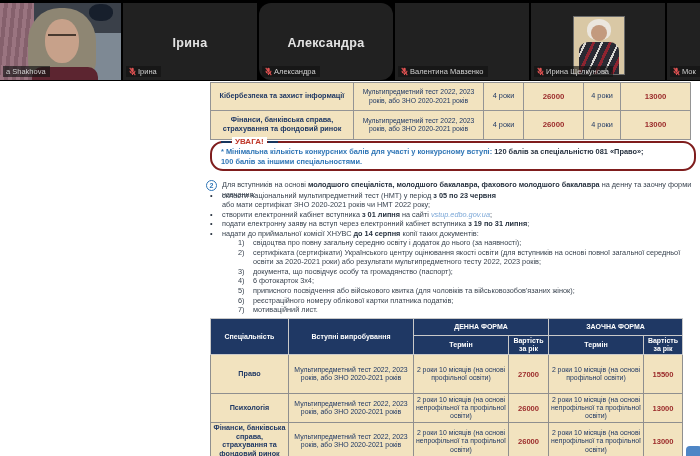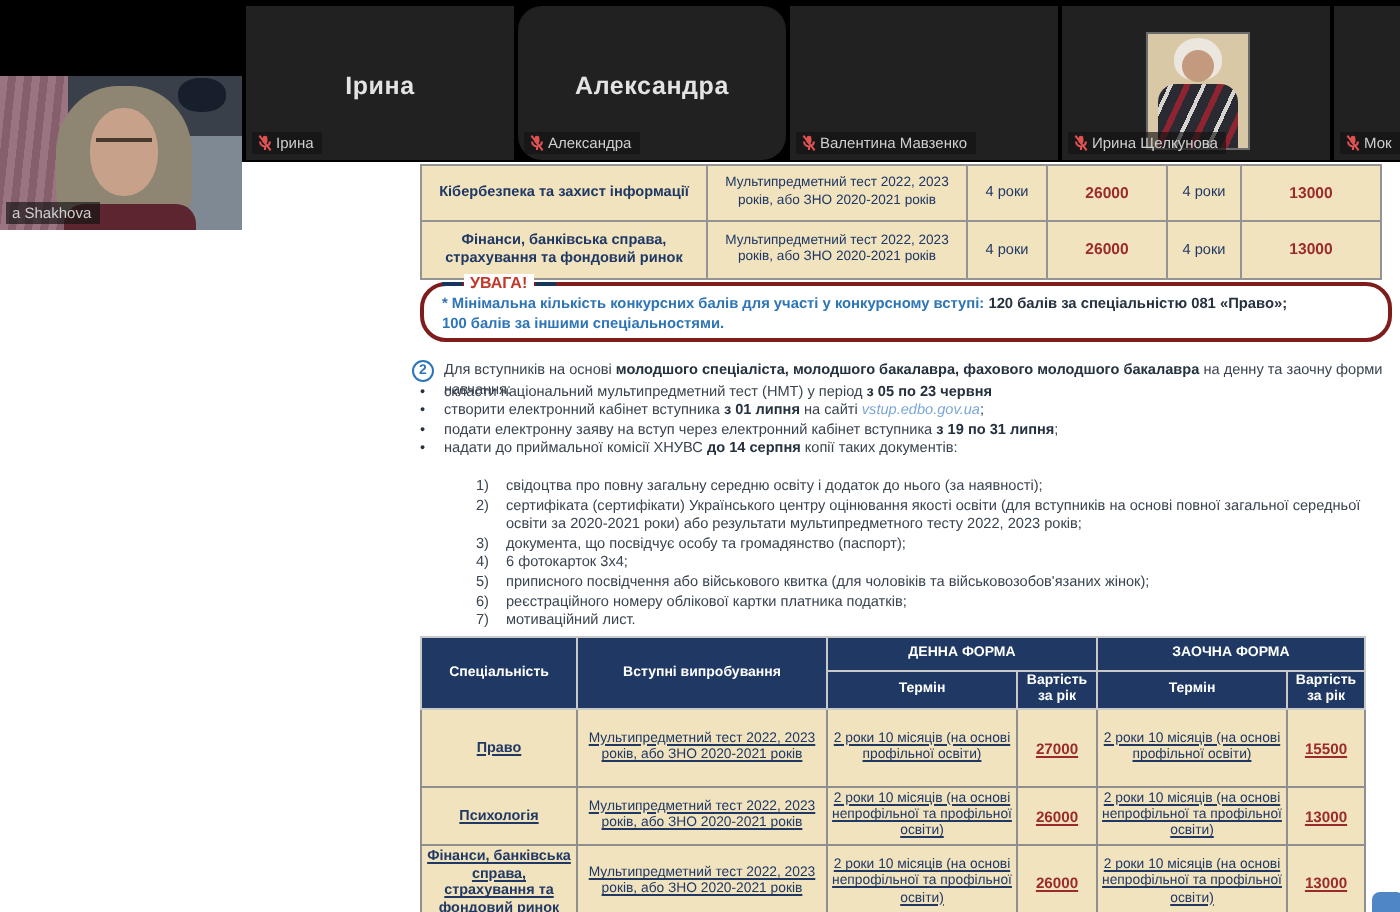--- a/index.html
+++ b/index.html
@@ -8,21 +8,21 @@
 
   
   .top-bar{position:absolute;left:210px;top:0;width:456px;height:9px;background:#2c3a8c;overflow:hidden;z-index:1;}
   .top-bar span{position:absolute;top:-3px;color:#fff;font-weight:bold;font-size:7px;white-space:nowrap;}
   .top-bar .th-d{left:273px;width:100px;text-align:center;}
   .top-bar .th-z{left:373px;width:83px;text-align:center;}
 
   
   .strip{position:absolute;left:0;top:0;width:700px;height:81px;background:#000;z-index:5;}
   .tile{position:absolute;top:3px;height:77px;background:#212121;overflow:hidden;}
-  .t1{left:0;width:121px;margin-top:35px;}
+  .t1{left:0;width:121px;}
   .t2{left:123px;width:134px;}
   .t3{left:259px;width:134px;border-radius:12px;}
   .t4{left:395px;width:134px;}
   .t5{left:531px;width:134px;}
   .t6{left:667px;width:33px;}
   .cname{position:absolute;top:33px;left:0;width:100%;text-align:center;color:#e3e3e3;font-size:12.5px;font-weight:bold;letter-spacing:.3px;}
   .nlabel{position:absolute;left:3px;bottom:3px;display:flex;align-items:center;gap:2px;background:rgba(18,18,18,.65);padding:1px 4px 1px 3px;color:#cfcfcf;font-size:7.5px;white-space:nowrap;}
   .nlabel svg{flex:0 0 auto;}
   
   .curtain{position:absolute;left:0;top:0;width:34px;height:77px;background:repeating-linear-gradient(96deg,#9a7480 0 4px,#85606c 4px 8px);}
@@ -67,21 +67,21 @@
   .li{display:flex;}
   .li .dot{flex:0 0 12px;text-align:left;color:#26313f;}
   .link{color:#7ba7d7;font-style:italic;}
   .dlist{position:absolute;left:238px;top:238px;width:454px;font-size:7.3px;line-height:9.6px;}
   .dli{display:flex;}
   .dli .num{flex:0 0 15px;}
 
   .btable{position:absolute;left:210px;top:318px;width:472px;}
   .btable th{background:#1f3864;color:#fff;border:1px solid #c9c9c9;font-size:7px;line-height:1.15;}
   .btable thead tr{height:17px;}
-  .btable td{border:1px solid #8f8f8f;background:#f2e3bf;font-size:6.9px;color:#1f3864;line-height:1.2;text-decoration:underline;}
+  .btable td{border:1px solid #8f8f8f;background:#f2e3bf;font-size:6.9px;color:#1f3864;line-height:1.2;}
   .btable .spec{font-weight:bold;font-size:7.2px;}
   .btable .price{font-weight:bold;font-size:7.6px;color:#9b2b2b;}
   .btable tr.br1 td{height:36px;}
   .btable tr.br2 td{height:26px;}
   .btable tr.br3 td{height:32px;}
 
   .corner-widget{position:absolute;left:686px;top:446px;width:16px;height:16px;background:#4e86c6;border-radius:4px;z-index:6;}
 </style>
 </head>
 <body>
@@ -140,21 +140,21 @@
       <span class="circ2">2</span>
       <div>
         <span>Для вступників на основі </span><b>молодшого спеціаліста, молодшого бакалавра, фахового молодшого бакалавра</b><span> на денну та заочну форми навчання:</span>
       </div>
     </div>
 
     <div class="bullets">
       <div class="li">
         <span class="dot">•</span>
         <div><span>скласти національний мультипредметний тест (НМТ) у період </span><b>з 05 по 23 червня</b><br>
-             </div>
+             <span>або мати сертифікат ЗНО 2020-2021 років чи НМТ 2022 року;</span></div>
       </div>
       <div class="li">
         <span class="dot">•</span>
         <div><span>створити електронний кабінет вступника </span><b>з 01 липня</b><span> на сайті </span><span class="link">vstup.edbo.gov.ua</span><span>;</span></div>
       </div>
       <div class="li">
         <span class="dot">•</span>
         <div><span>подати електронну заяву на вступ через електронний кабінет вступника </span><b>з 19 по 31 липня</b><span>;</span></div>
       </div>
       <div class="li">

